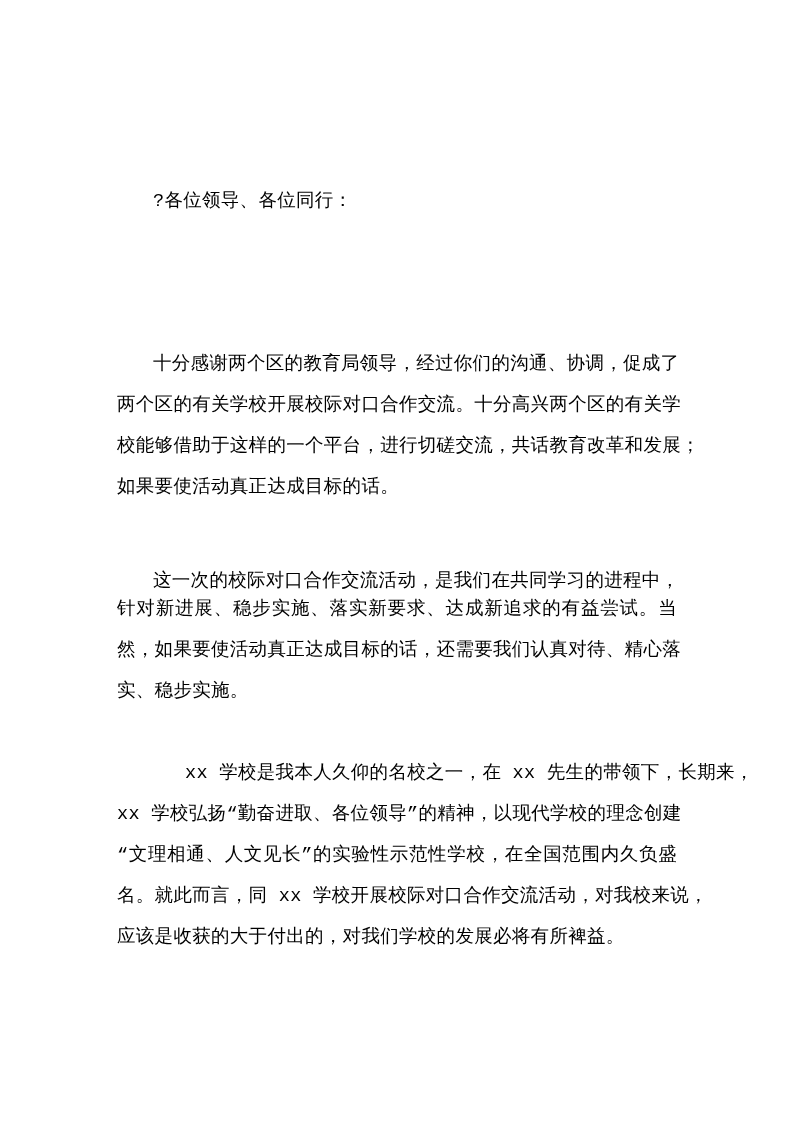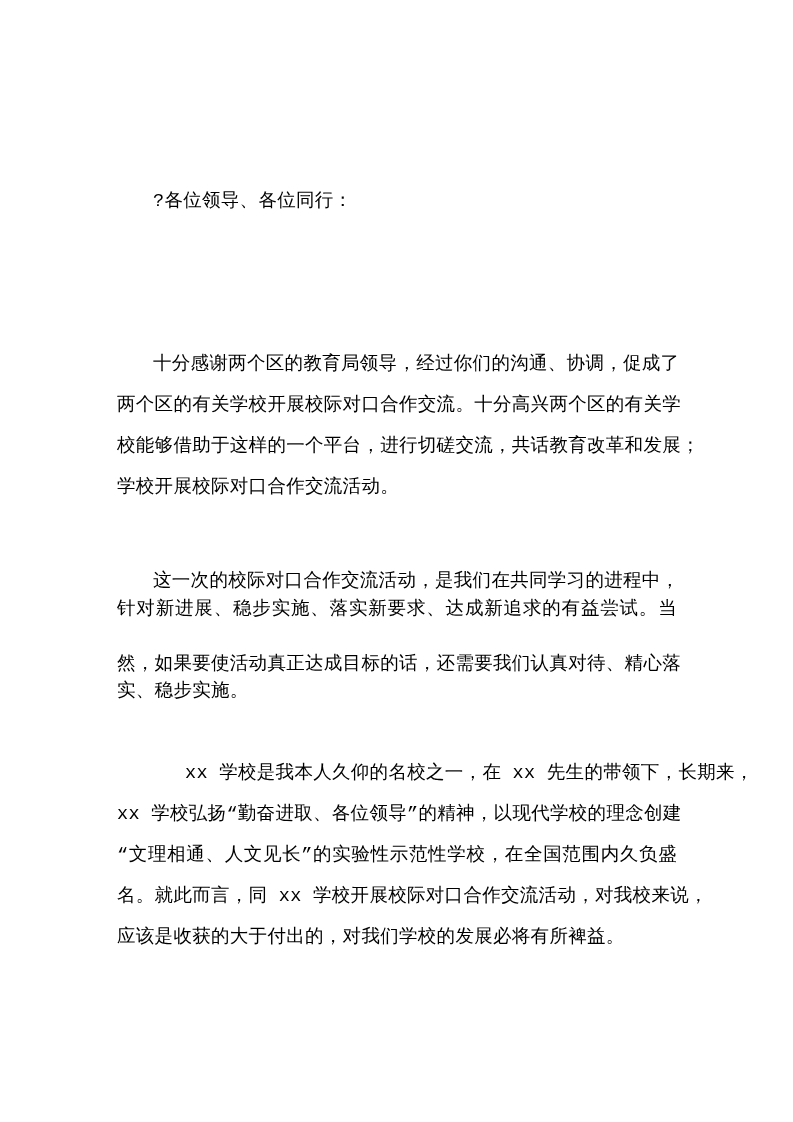--- a/index.html
+++ b/index.html
@@ -44,27 +44,27 @@
 
 <div class="page">
 
   <div class="line indent" style="top:190px;">?各位领导、各位同行：</div>
 
 
   <div>
     <div class="line indent justify" style="top:353px;">十分感谢两个区的教育局领导，经过你们的沟通、协调，促成了</div>
     <div class="line justify" style="top:394px;">两个区的有关学校开展校际对口合作交流。十分高兴两个区的有关学</div>
     <div class="line justify" style="top:435px;">校能够借助于这样的一个平台，进行切磋交流，共话教育改革和发展；</div>
-    <div class="line" style="top:476px;">学校开展校际对口合作交流活动。</div>
+    <div class="line" style="top:476px;">如果要使活动真正达成目标的话。</div>
   </div>
 
   <div>
     <div class="line indent justify" style="top:557px;margin-top:13px;">这一次的校际对口合作交流活动，是我们在共同学习的进程中，</div>
     <div class="line justify" style="top:598px;">针对新进展、稳步实施、落实新要求、达成新追求的有益尝试。当</div>
-    <div class="line justify" style="top:639px;margin-top:14px;">然，如果要使活动真正达成目标的话，还需要我们认真对待、精心落</div>
+    <div class="line justify" style="top:639px;">然，如果要使活动真正达成目标的话，还需要我们认真对待、精心落</div>
     <div class="line" style="top:680px;">实、稳步实施。</div>
   </div>
 
   <div>
     <div class="line indent justify" style="top:762px;margin-left:32px;">xx 学校是我本人久仰的名校之一，在 xx 先生的带领下，长期来，</div>
     <div class="line justify" style="top:803px;">xx 学校弘扬“勤奋进取、各位领导”的精神，以现代学校的理念创建</div>
     <div class="line justify" style="top:844px;">“文理相通、人文见长”的实验性示范性学校，在全国范围内久负盛</div>
     <div class="line justify" style="top:885px;">名。就此而言，同 xx 学校开展校际对口合作交流活动，对我校来说，</div>
     <div class="line" style="top:926px;">应该是收获的大于付出的，对我们学校的发展必将有所裨益。</div>
   </div>

